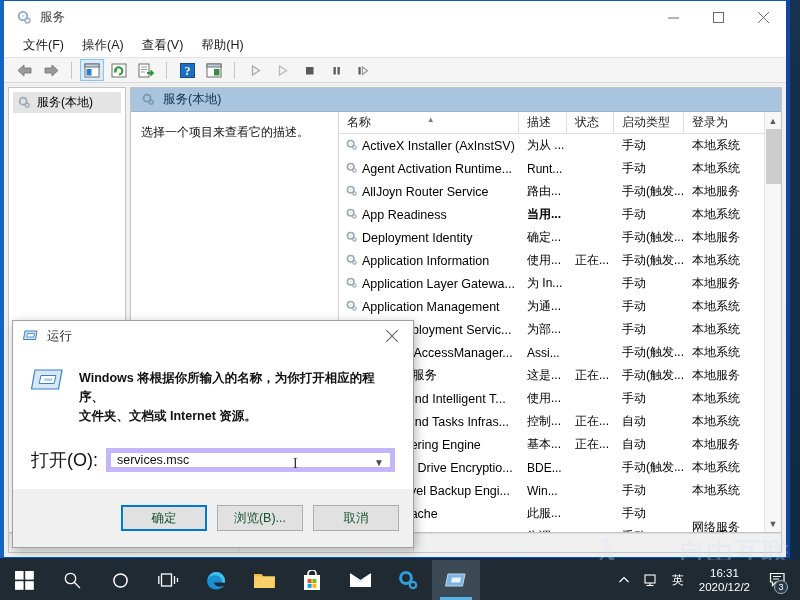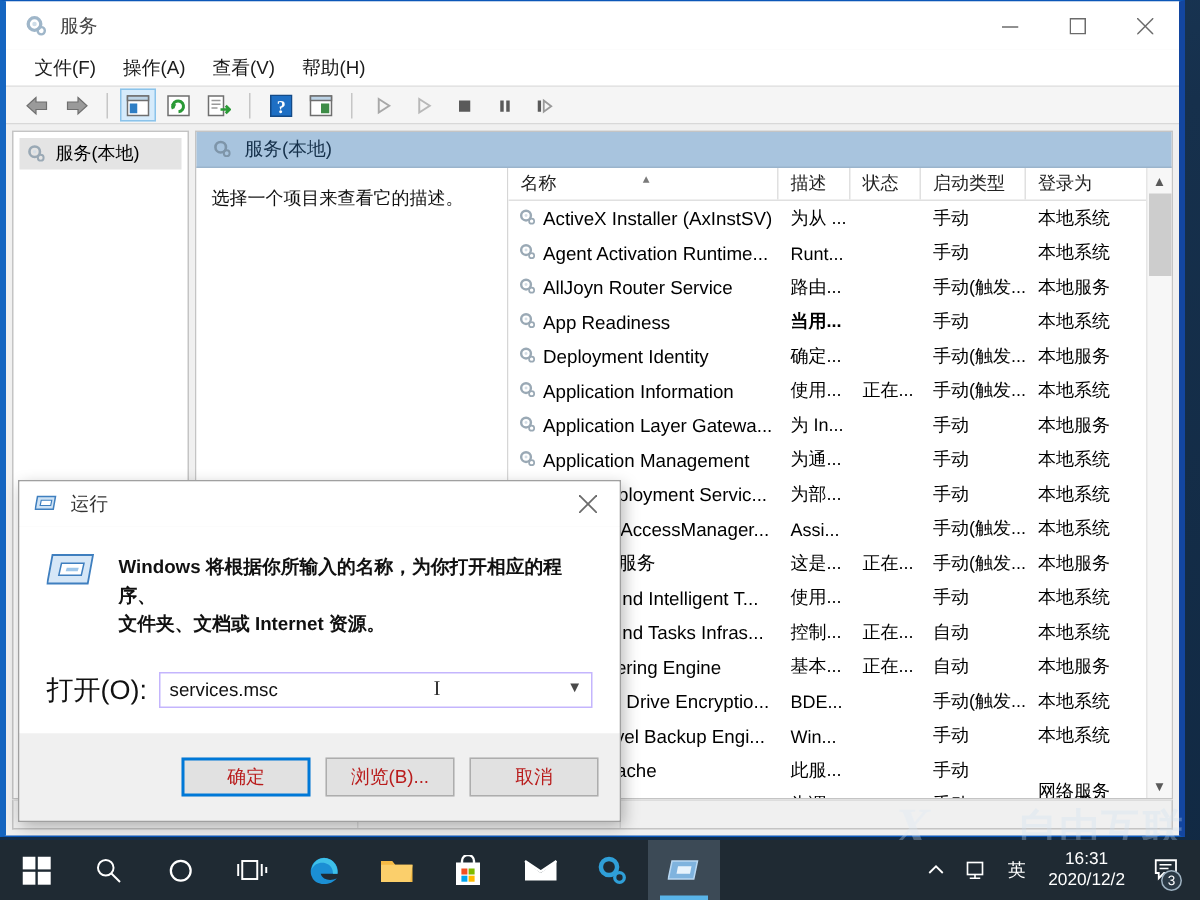--- a/index.html
+++ b/index.html
@@ -125,30 +125,30 @@
   }
   .dtitle { height:30px; background:#fff; display:flex; align-items:center; position:relative; flex:none; }
   .dtitle .dlabel { margin-left:8px; font-size:12.5px; color:#333; }
   .dclose { position:absolute; right:0; top:0; width:42px; height:30px; display:flex; align-items:center; justify-content:center; color:#6b6b6b; }
   .dbody { flex:1; background:#fff; padding:14px 18px 0 18px; }
   .drow1 { display:flex; gap:14px;font-weight:bold; }
   .dtext { font-size:12.5px; line-height:19px; color:#111; padding-top:4px; }
   .drow2 { display:flex; align-items:center; margin-top:22px; gap:8px; }
   .dlabel2 { font-size:18px; color:#111; white-space:nowrap; }
   .combo {
-    flex:1; height:24px; border:1px solid #c4b5fd; background:#fff;
+    flex:1; height:24px; border:5px solid #c4b5fd; background:#fff;
     display:flex; align-items:center; position:relative;
   }
   .combo .val { font-size:12.5px; padding-left:6px; color:#111; }
   .combo .ibeam { position:absolute; left:182px; top:3px; color:#333; font-size:14px; font-family:"Liberation Serif",serif; }
   .combo .chev { position:absolute; right:6px; top:4px; color:#4a4a4a; font-size:10px; }
   .dfoot { height:58px; background:#f0f0f0; display:flex; align-items:center; justify-content:flex-end; gap:10px; padding-right:14px; flex:none; }
   .btn {
     min-width:86px; height:26px; background:#e1e1e1; border:1px solid #adadad;
-    font-size:12.5px; display:flex; align-items:center; justify-content:center; color:#b91c1c;
+    font-size:12.5px; display:flex; align-items:center; justify-content:center; color:#14532d;
   }
   .btn.def { border:2px solid #0078d7; background:#e1e1e1; }
 
   
   .taskbar {
     position:absolute; left:0; bottom:0; width:800px; height:40px;
     background:#1f2a33; display:flex; align-items:center;
   }
   .tbitem { width:48px; height:40px; display:flex; align-items:center; justify-content:center; position:relative; }
   .tbitem.active { background:#3c4a56; }

